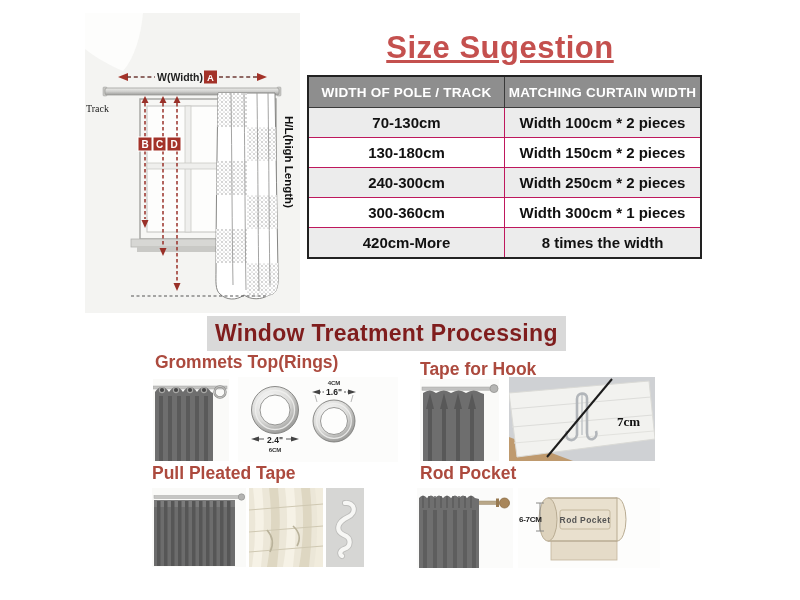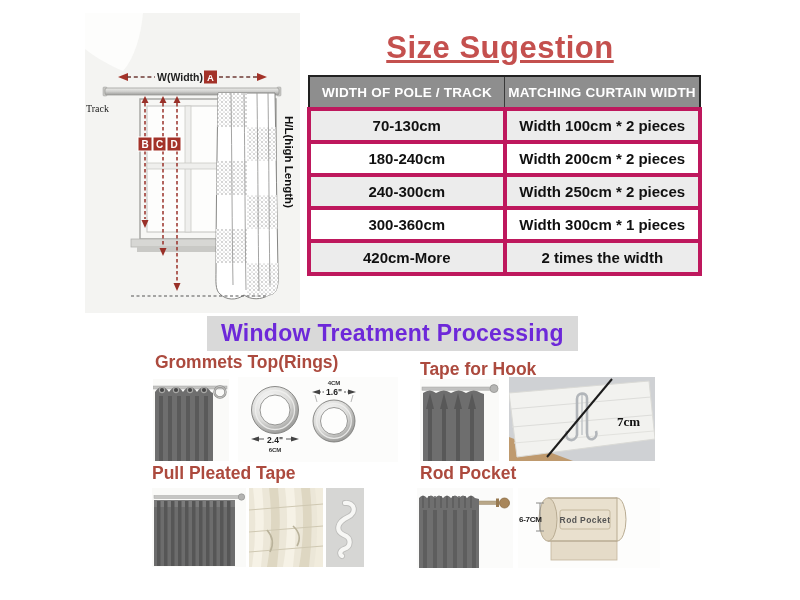--- a/index.html
+++ b/index.html
@@ -19,26 +19,26 @@
   
   .size-title{left:300px;top:30px;width:400px;text-align:center;
     font-size:31px;font-weight:bold;color:var(--accent-red);letter-spacing:0.5px;text-decoration:underline;}
 
   
   .size-table{left:295px;top:75px;width:395px;border-collapse:collapse;
     border:2px solid #222;table-layout:fixed;margin-left:12px;}
   .size-table th{background:var(--table-header-bg);color:#fff;font-size:13.5px;
     font-weight:bold;height:28px;border:1px solid #3a3a3a;letter-spacing:0.2px;}
   .size-table td{font-size:15px;font-weight:bold;color:#111;text-align:center;
-    height:27px;border:4px solid #be185d;background:#fff;}
+    height:27px;border:1px solid #be185d;background:#fff;}
   .size-table tbody tr:nth-child(odd) td{background:var(--row-alt-bg);}
 
   
-  .treatment-title{left:207px;top:316px;background:var(--strip-bg);color:#6d28d9;
-    font-size:23px;font-weight:bold;padding:4px 14px;letter-spacing:0.3px;}
+  .treatment-title{left:207px;top:316px;background:var(--strip-bg);color:#7f1d1d;
+    font-size:23px;font-weight:bold;padding:4px 8px;letter-spacing:0.3px;}
 
   
   .sec-label{font-size:17.5px;font-weight:bold;color:var(--label-red);}
   .lbl-grommets{left:155px;top:352px;}
   .lbl-tape{left:420px;top:352px;margin-top:7px;}
   .lbl-pleated{left:152px;top:463px;text-align:right;}
   .lbl-rodpocket{left:420px;top:463px;}
 
   svg text{font-family:"Liberation Sans",sans-serif;}
   .serif{font-family:"Liberation Serif",serif;}
@@ -153,34 +153,34 @@
         <th>WIDTH OF POLE / TRACK</th>
         <th>MATCHING CURTAIN WIDTH</th>
       </tr>
     </thead>
     <tbody>
       <tr>
         <td>70-130cm</td>
         <td>Width 100cm * 2 pieces</td>
         </tr>
       <tr>
-        <td>180-240cm</td>
-        <td>Width 200cm * 2 pieces</td>
+        <td>130-180cm</td>
+        <td>Width 150cm * 2 pieces</td>
         </tr>
       <tr>
         <td>240-300cm</td>
         <td>Width 250cm * 2 pieces</td>
         </tr>
       <tr>
         <td>300-360cm</td>
         <td>Width 300cm * 1 pieces</td>
         </tr>
       <tr>
         <td>420cm-More</td>
-        <td>2 times the width</td>
+        <td>8 times the width</td>
         </tr>
     </tbody>
   </table>
 
   <div class="abs treatment-title">Window Treatment Processing</div>
 
   <div class="abs sec-label lbl-grommets">Grommets Top(Rings)</div>
 
   <svg class="abs" style="left:153px;top:379px;" width="76" height="82" viewBox="0 0 76 82">
     <rect width="76" height="82" fill="#fafaf8"></rect>

